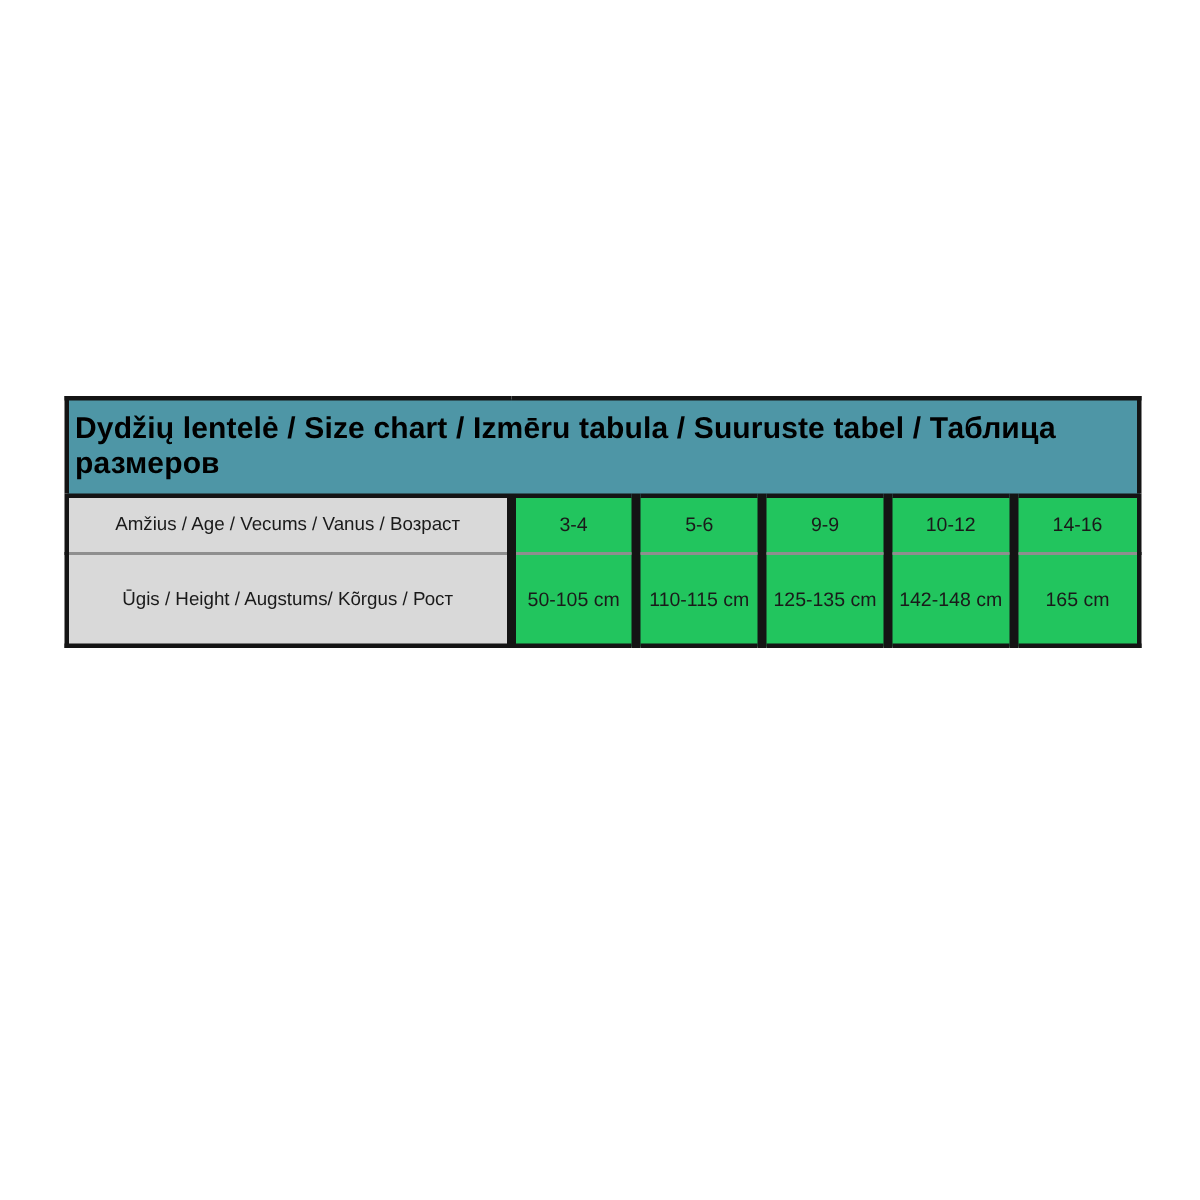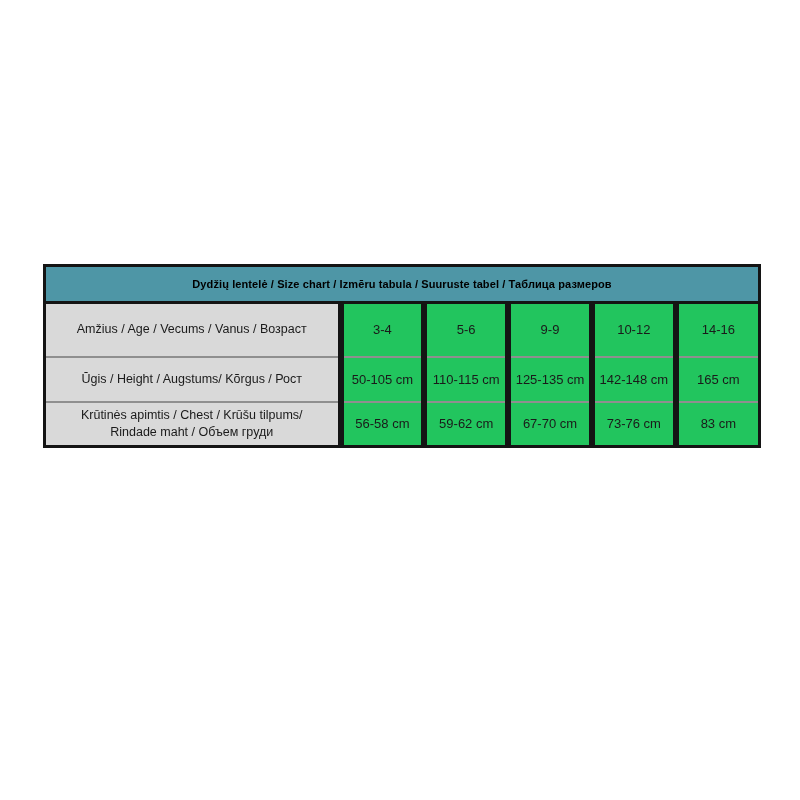--- a/index.html
+++ b/index.html
@@ -25,29 +25,29 @@
     width: 718px;
     table-layout: fixed;
     border-collapse: collapse;
     border: 3px solid var(--border-black, #141414);
     background: #ffffff;
   }
   th.chart-title {
     background: var(--header-bg, #4e96a6);
     border-bottom: 3px solid var(--border-black, #141414);
     font-weight: bold;
-    font-size: 11px;
+    font-size: 20px;
     color: #000000;
-    text-align: center;
+    text-align: left;
     padding: 8px 4px;
     height: 18px;
     letter-spacing: 0.1px;
   }
-  tbody tr { height: 45px; }
-  tbody tr.row-age { height: 54px; }
+  tbody tr { height: 62px; }
+  tbody tr.row-age { height: 38px; }
   tbody td {
     text-align: center;
     vertical-align: middle;
     border-bottom: 2px solid var(--row-divider, #8f8f8f);
   }
   tbody tr:last-child td { border-bottom: none; }
   td.row-label {
     background: var(--label-bg, #d9d9d9);
     font-size: 12.5px;
     line-height: 17px;
@@ -90,23 +90,15 @@
         <td class="cell-value">14-16</td>
       </tr>
       <tr class="row-height">
         <td class="row-label">Ūgis / Height / Augstums/ Kõrgus / Рост</td>
         <td class="cell-value">50-105 cm</td>
         <td class="cell-value">110-115 cm</td>
         <td class="cell-value">125-135 cm</td>
         <td class="cell-value">142-148 cm</td>
         <td class="cell-value">165 cm</td>
       </tr>
-      <tr class="row-chest">
-        <td class="row-label">Krūtinės apimtis / Chest / Krūšu tilpums/ Rindade maht / Объем груди</td>
-        <td class="cell-value">56-58 cm</td>
-        <td class="cell-value">59-62 cm</td>
-        <td class="cell-value">67-70 cm</td>
-        <td class="cell-value">73-76 cm</td>
-        <td class="cell-value">83 cm</td>
-      </tr>
     </tbody>
   </table>
 </div>
 
 </body></html>

